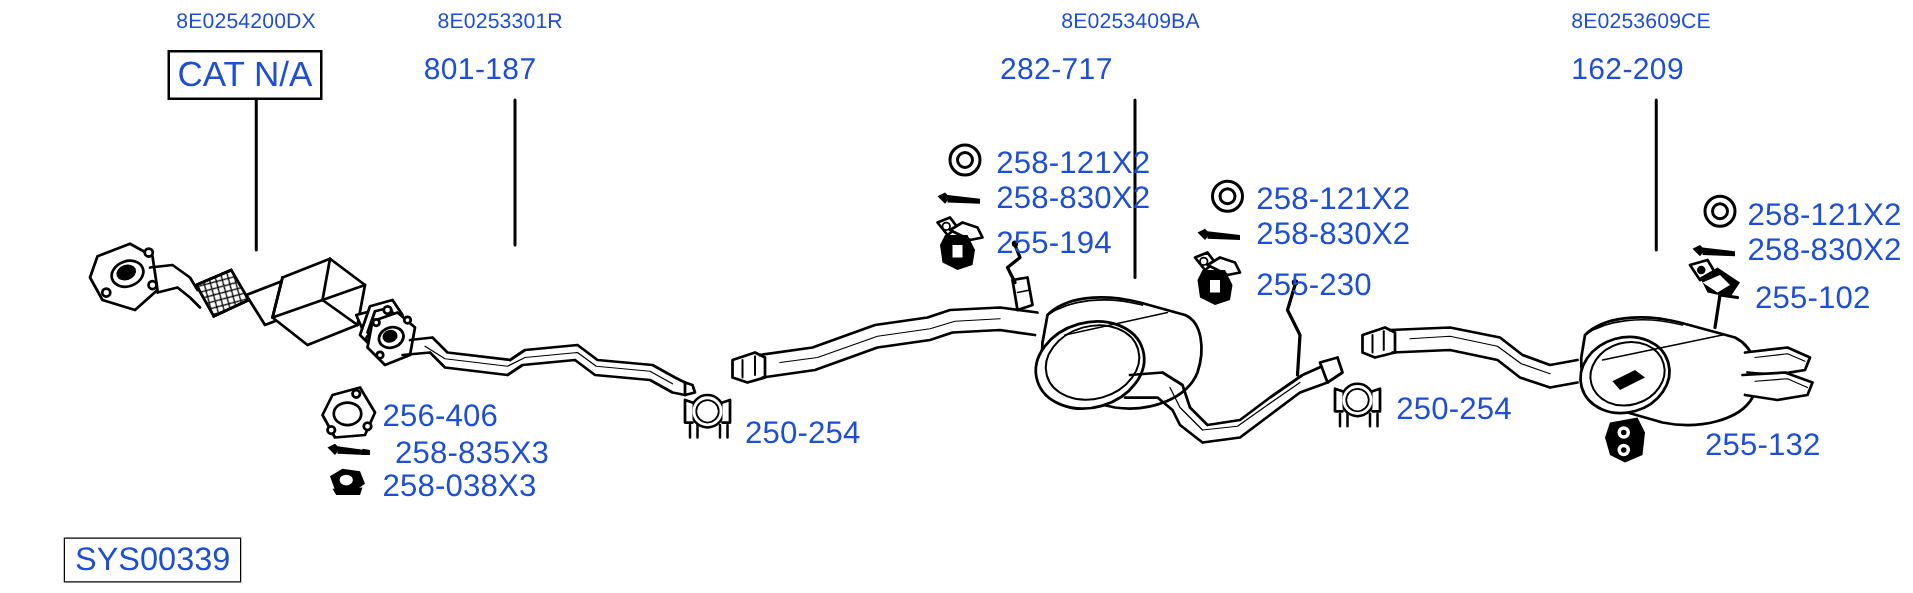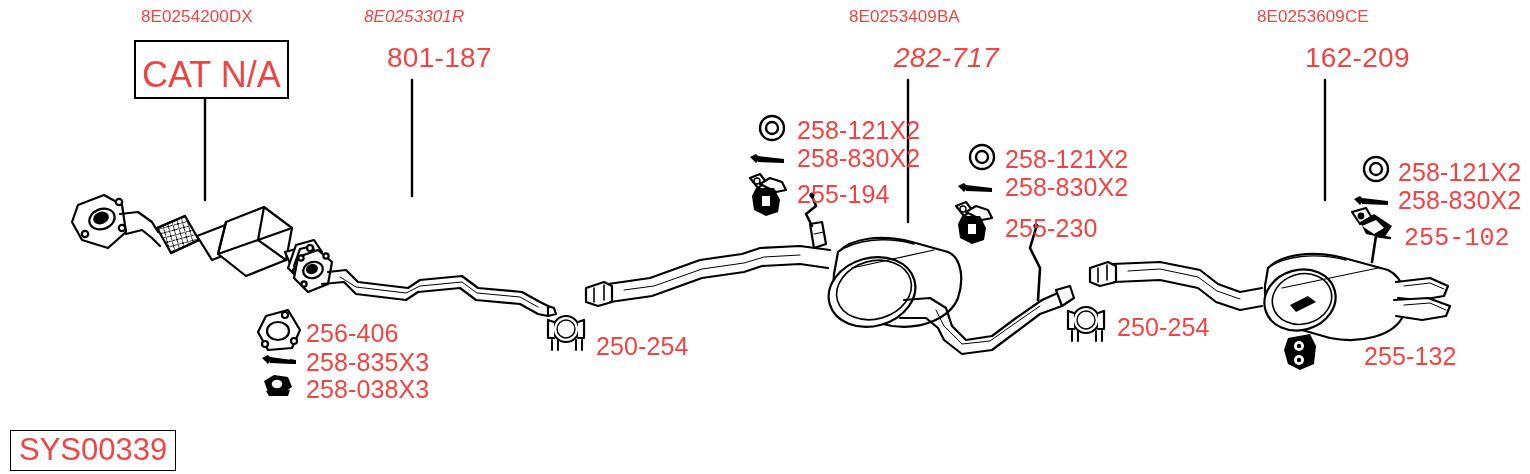--- a/index.html
+++ b/index.html
@@ -24,53 +24,53 @@
     position: absolute;
     left: 0;
     top: 0;
     width: 1530px;
     height: 474px;
   }
   .txt {
     position: absolute;
     white-space: pre;
     line-height: 1;
-    color: #ef4444;
+    color: #1d4ed8;
   }
   
   .oe-code {
     font-size: 17px;
     letter-spacing: 0.1px;
   }
   
   .grp-num {
+    font-size: 24px;
+    letter-spacing: 0.3px;
+  }
+  
+  .boxed {
     font-size: 28px;
-    letter-spacing: 0.3px;
-    margin-left: 48px;
-  }
-  
-  .boxed {
-    font-size: 36px;
     border: 2px solid #000;
-    padding: 15px 6px 4px 6px;
+    padding: 4px 6px 4px 6px;
     background: #fff;
     line-height: 1;
   }
   
   .ref {
     font-size: 25px;
     letter-spacing: 0.1px;
   }
   
   .sysid {
-    font-size: 31px;
+    font-size: 26px;
     border: 1.5px solid #000;
     padding: 3px 8px 5px 8px;
     background: #fff;
     line-height: 1;
+    margin-left: 41px;
   }
 </style>
 </head>
 <body>
 
 <div id="diagram-root">
 
   <svg id="vector-layer" viewBox="0 0 1530 474">
     <defs>
       <pattern id="flexmesh" width="7" height="7" patternUnits="userSpaceOnUse" patternTransform="rotate(30)">
@@ -303,45 +303,45 @@
         <circle cx="1299" cy="346" r="2.2" fill="#000" stroke="none"></circle>
         <circle cx="1299" cy="360" r="2.2" fill="#000" stroke="none"></circle>
       </g>
 
     </g>
   </svg>
 
   <div class="txt oe-code" style="left:141px; top:8px;">8E0254200DX</div>
   <div class="txt boxed" style="left:134px; top:40px;">CAT N/A</div>
 
-  <div class="txt oe-code" style="left:364px; top:8px;font-style:italic;">8E0253301R</div>
+  <div class="txt oe-code" style="left:350px; top:8px;">8E0253301R</div>
   <div class="txt grp-num" style="left:339px; top:44px;">801-187</div>
 
   <div class="txt oe-code" style="left:849px; top:8px;">8E0253409BA</div>
-  <div class="txt grp-num" style="left:846px; top:44px;font-style:italic;">282-717</div>
+  <div class="txt grp-num" style="left:800px; top:44px;">282-717</div>
 
   <div class="txt oe-code" style="left:1257px; top:8px;">8E0253609CE</div>
   <div class="txt grp-num" style="left:1257px; top:44px;">162-209</div>
 
   <div class="txt ref" style="left:306px; top:321px;">256-406</div>
-  <div class="txt ref" style="left:306px; top:350px;">258-835X3</div>
+  <div class="txt ref" style="left:316px; top:350px;">258-835X3</div>
   <div class="txt ref" style="left:306px; top:377px;text-align:right;">258-038X3</div>
 
   <div class="txt ref" style="left:596px; top:334px;">250-254</div>
 
   <div class="txt ref" style="left:797px; top:118px;">258-121X2</div>
   <div class="txt ref" style="left:797px; top:146px;">258-830X2</div>
   <div class="txt ref" style="left:797px; top:182px;">255-194</div>
 
   <div class="txt ref" style="left:1005px; top:147px;">258-121X2</div>
   <div class="txt ref" style="left:1005px; top:175px;">258-830X2</div>
   <div class="txt ref" style="left:1005px; top:216px;">255-230</div>
 
   <div class="txt ref" style="left:1398px; top:160px;">258-121X2</div>
   <div class="txt ref" style="left:1398px; top:188px;">258-830X2</div>
-  <div class="txt ref" style="left:1404px; top:226px;font-family:Liberation Mono, monospace;">255-102</div>
+  <div class="txt ref" style="left:1404px; top:226px;">255-102</div>
 
   <div class="txt ref" style="left:1117px; top:315px;">250-254</div>
   <div class="txt ref" style="left:1364px; top:344px;text-align:right;">255-132</div>
 
   <div class="txt sysid" style="left:10px; top:430px;">SYS00339</div>
 
 </div>
 
 </body></html>

